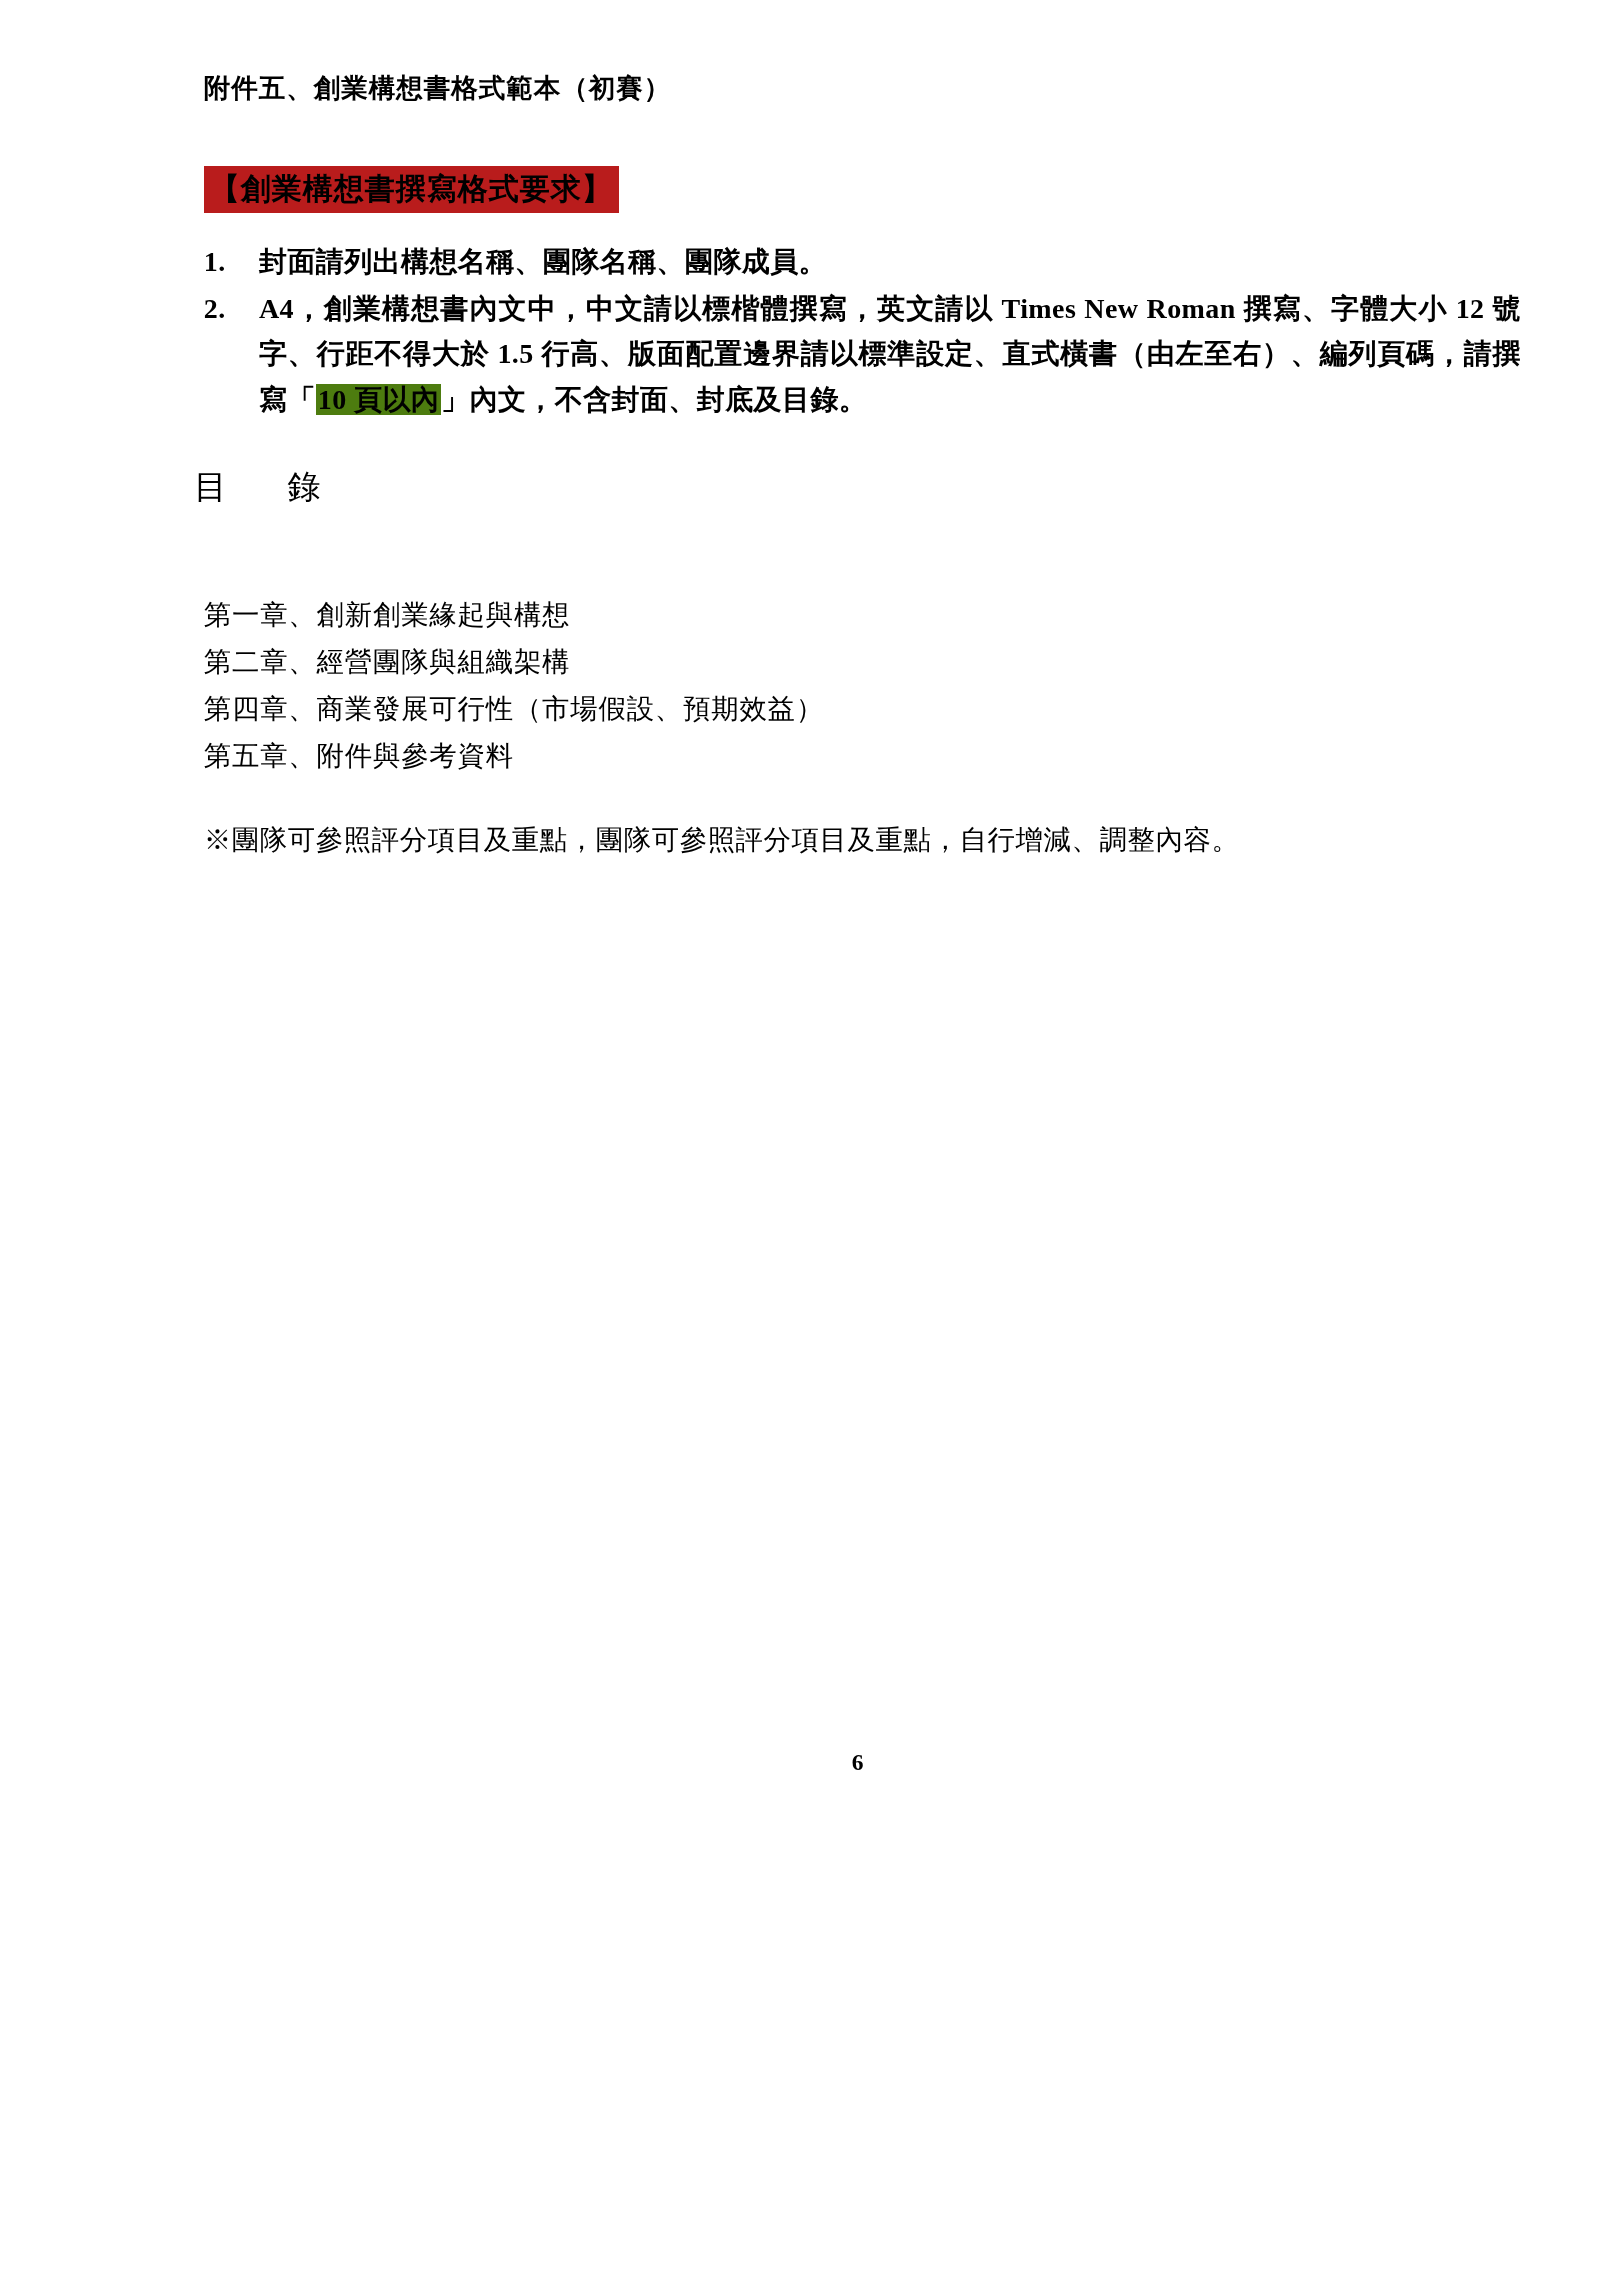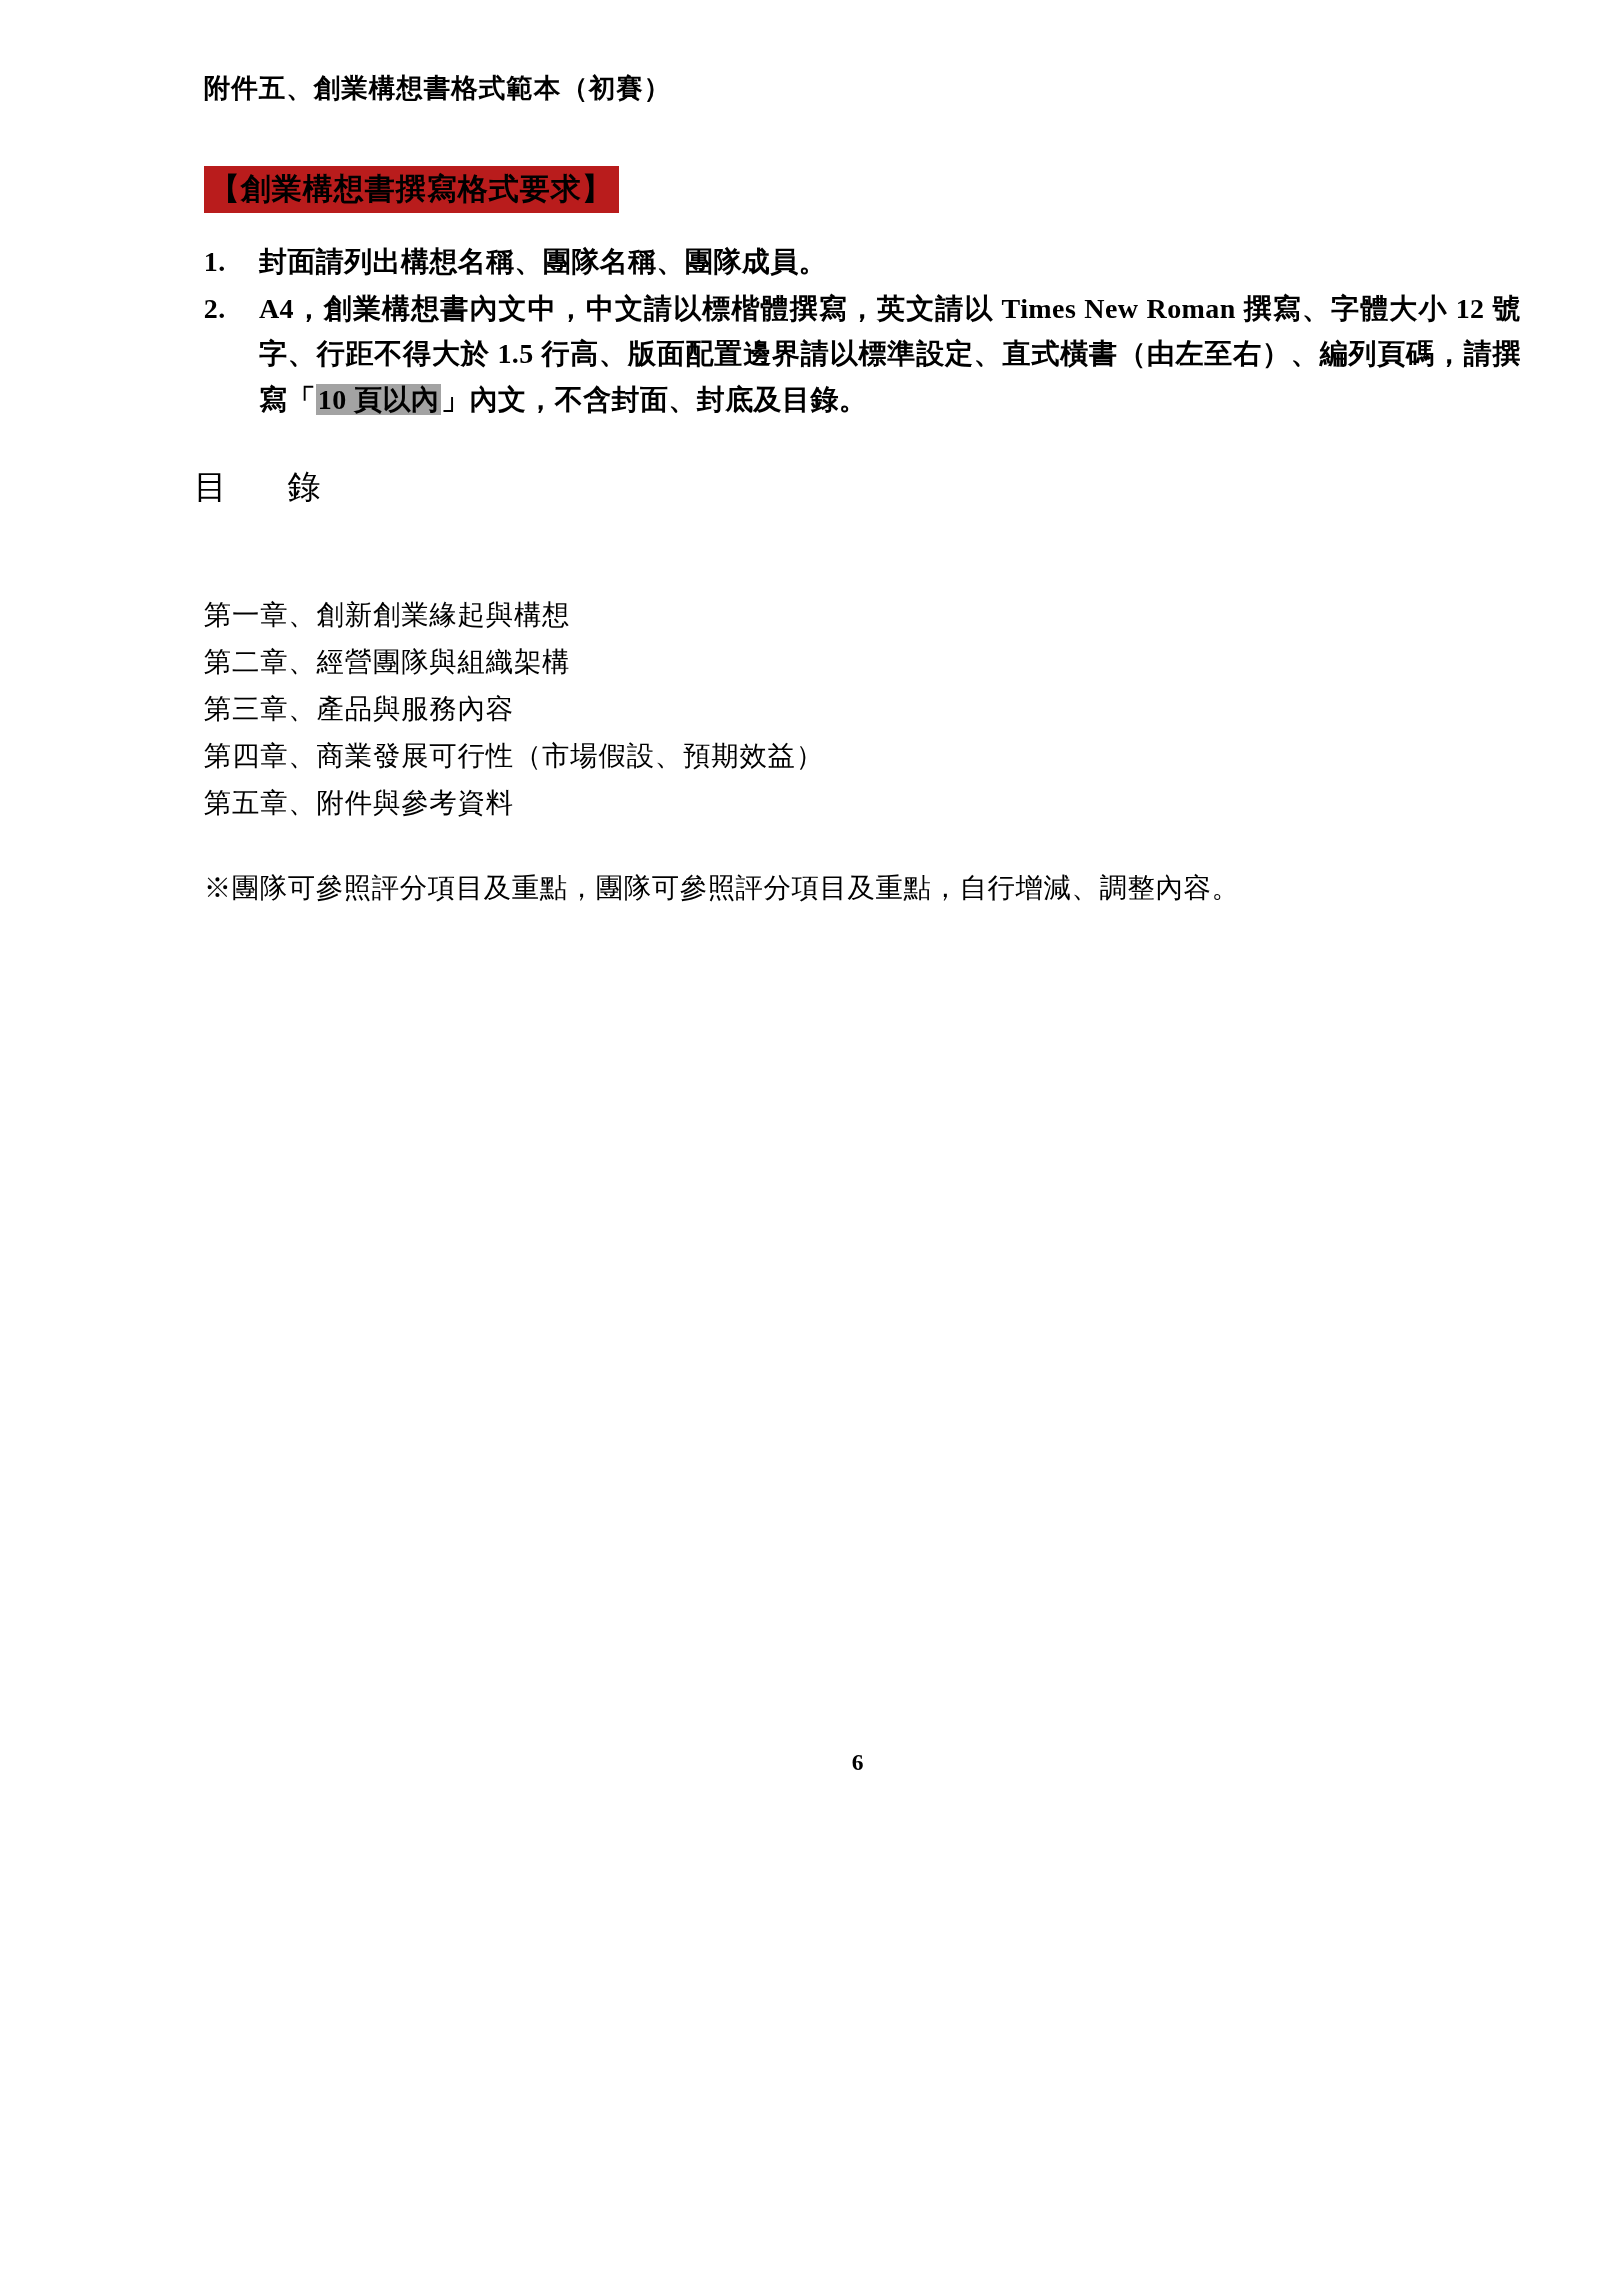--- a/index.html
+++ b/index.html
@@ -66,21 +66,21 @@
     flex: 0 0 65px;
     padding-left: 9.8px;
     box-sizing: border-box;
   }
   .req-text {
     flex: 1 1 auto;
     text-align: justify;
     text-justify: inter-ideograph;
   }
   .hl-box {
-    background: #a3a3a3;
+    background: #4d7c0f;
     padding: 0 2px;
   }
 
   
   .toc-title {
     font-size: 33px;
     font-weight: 400;
     letter-spacing: 13.7px;
     margin: 43px 0 0 0;
     padding-right: 13.7px;
@@ -141,21 +141,20 @@
       <span class="req-text"><span>A4，創業構想書內文中，中文請以標楷體撰寫，英文請以 Times New Roman 撰寫、字體大小 12 號字、行距不得大於 1.5 行高、版面配置邊界請以標準設定、直式橫書（由左至右）、編列頁碼，請撰寫「</span><span class="hl-box">10 頁以內</span><span>」內文，不含封面、封底及目錄。</span></span>
     </li>
   </ul>
 
 
   <div class="toc-title">目　錄</div>
 
   <ul class="chapter-list">
     <li class="chapter-item">第一章、創新創業緣起與構想</li>
     <li class="chapter-item">第二章、經營團隊與組織架構</li>
-    <li class="chapter-item">第三章、產品與服務內容</li>
     <li class="chapter-item">第四章、商業發展可行性（市場假設、預期效益）</li>
     <li class="chapter-item">第五章、附件與參考資料</li>
   </ul>
 
   <div class="toc-note">※團隊可參照評分項目及重點，團隊可參照評分項目及重點，自行增減、調整內容。</div>
 
   <div class="page-number">6</div>
 
 </div>
 

